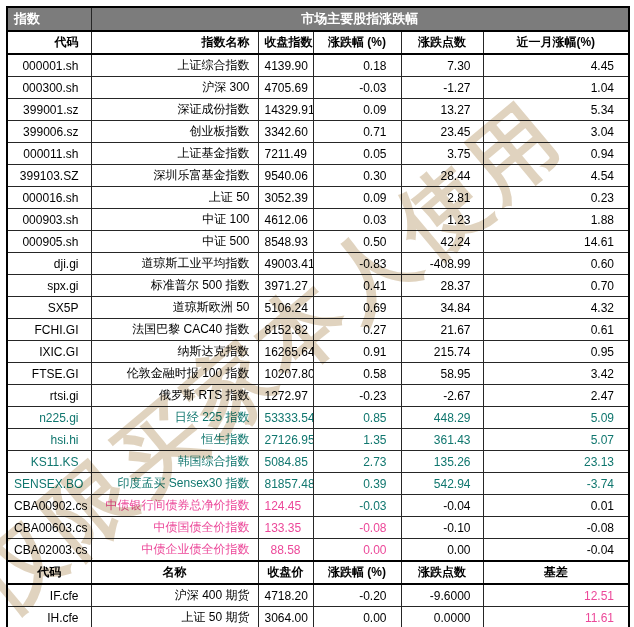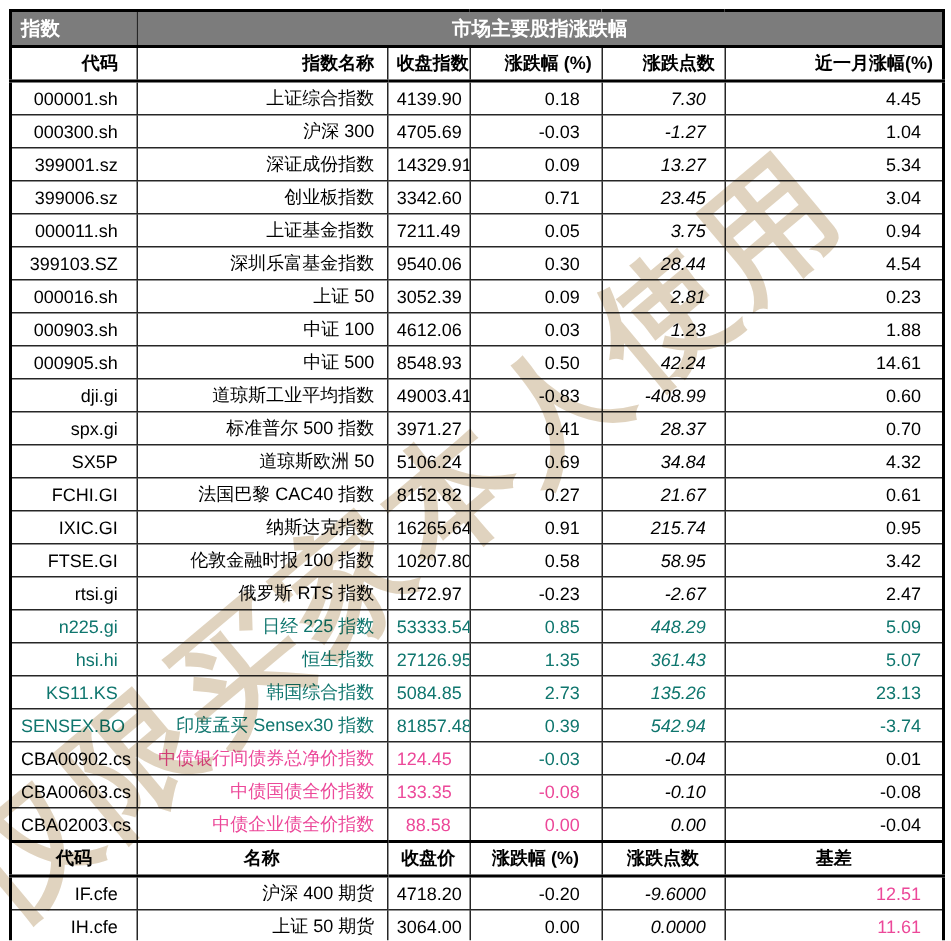--- a/index.html
+++ b/index.html
@@ -14,30 +14,30 @@
   col.c3{width:88px}col.c4{width:82px}col.c5{width:146px}
   
   tr.band td{background:#7c7c7c;color:#ffffff;font-weight:bold;font-size:13px;height:22px;
              border-bottom:2px solid #000;}
   tr.band td.corner{text-align:left;padding-right:10px;}
   tr.band td.title{text-align:center;margin-top:44px;}
   
   tr.colhead th{font-weight:bold;border-bottom:2px solid #000;}
   tr.colhead th:nth-child(1){text-align:right;padding-right:12px;}
   tr.colhead th:nth-child(2){text-align:right;padding-right:8px;}
-  tr.colhead th:nth-child(n+3){text-align:right;}
+  tr.colhead th:nth-child(n+3){text-align:center;}
   tr.midhead th{font-weight:bold;text-align:center;border-top:2px solid #000;
                 border-bottom:2px solid #000;}
   
   td.d{text-align:right;}
   tbody td:nth-child(1){padding-right:12px;}
   tbody td:nth-child(2){padding-right:8px;}
   tbody td:nth-child(3){padding-right:12px;}
   tbody td:nth-child(4){padding-right:14px;}
-  tbody td:nth-child(5){padding-right:12px;font-style:italic;}
+  tbody td:nth-child(5){padding-right:12px;}
   tbody td:nth-child(6){padding-right:14px;}
   .red{color:#0f766e;}
   .cyan{color:#ec4899;}
   
   #wm{position:absolute;inset:0;pointer-events:none;mix-blend-mode:multiply;z-index:5;
       overflow:hidden;}
   #wm span{position:absolute;left:-14px;top:536px;font-size:86px;font-weight:bold;
       letter-spacing:6px;white-space:nowrap;color:rgba(199,174,138,0.55);
       transform:rotate(-40deg);transform-origin:left center;}
 </style>

